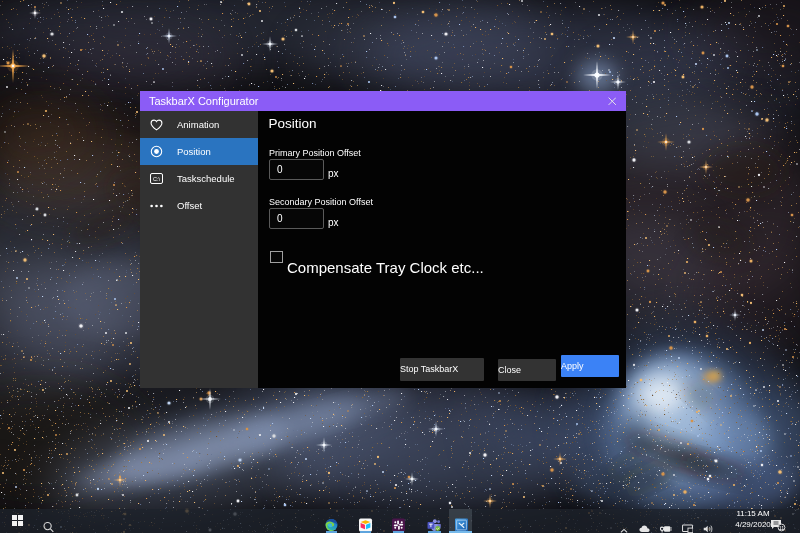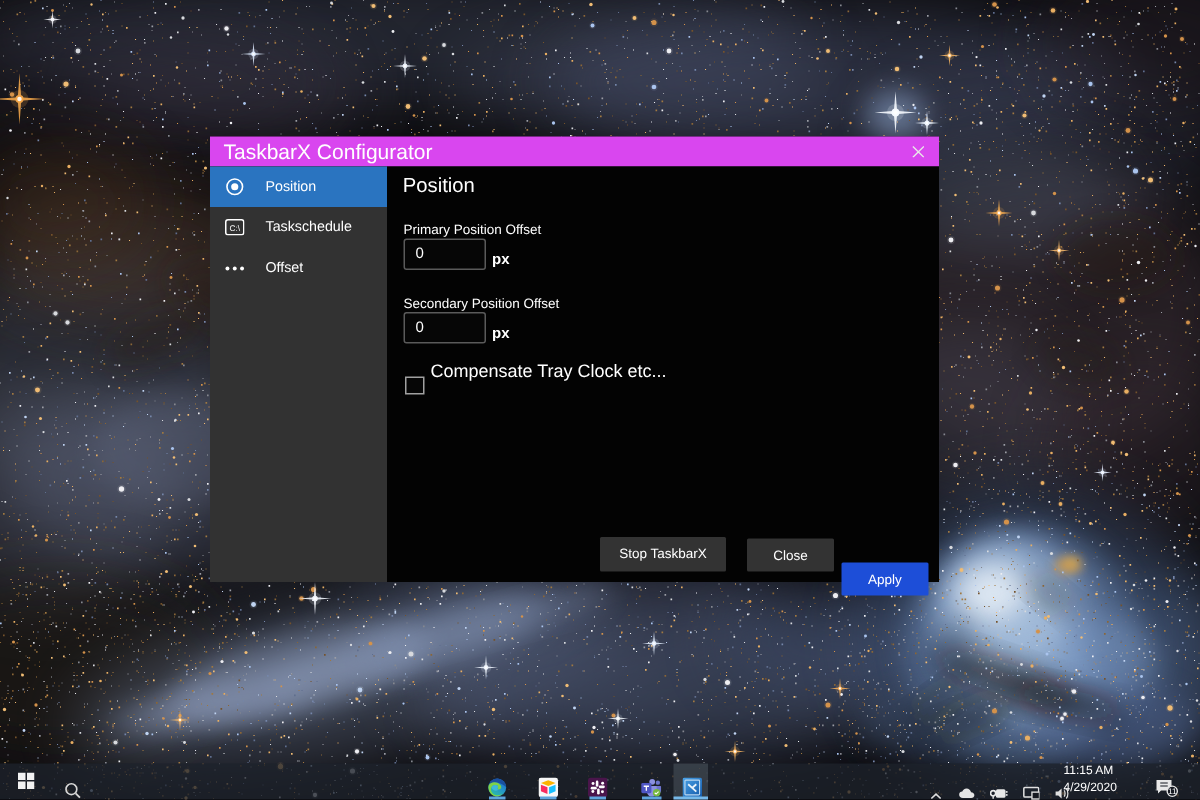--- a/index.html
+++ b/index.html
@@ -1,39 +1,39 @@
 <!DOCTYPE html>
 <html><head><meta charset="utf-8"><style>
 *{margin:0;padding:0;box-sizing:border-box}
 html,body{width:800px;height:533px;overflow:hidden;background:#000;font-family:"Liberation Sans",sans-serif}
 #bg{position:absolute;left:0;top:0;width:800px;height:533px}
 
 #win{position:absolute;left:140px;top:91px;width:486px;height:297px;background:#030303}
-#titlebar{position:absolute;left:0;top:0;width:486px;height:20px;background:#d946ef;color:#fff;font-size:14px;line-height:20px;padding-left:9px}
+#titlebar{position:absolute;left:0;top:0;width:486px;height:20px;background:#8b5cf6;color:#fff;font-size:11px;line-height:20px;padding-left:9px}
 #closex{position:absolute;right:10px;top:5.5px;width:8.5px;height:8.5px}
 #sidebar{position:absolute;left:0;top:20px;width:118px;height:277px;background:#323232}
 .mi{position:relative;height:27px;display:flex;align-items:center;color:#fff;font-size:9.5px}
 .mi .ic{position:absolute;left:10px;width:13px;height:13px;display:flex;align-items:center;justify-content:center}
 .mi .tx{position:absolute;left:37px}
 .mi.sel{background:#2a74c0}
 #content{position:absolute;left:118px;top:20px;width:368px;height:277px;background:#030303;color:#fff}
 #h1{position:absolute;left:10.5px;top:5.5px;font-size:13.5px;line-height:1}
 .lbl{position:absolute;left:11px;font-size:9px;line-height:1}
 .inp{position:absolute;left:11px;width:55px;height:21px;background:#060606;border:1px solid #5a5a5a;border-radius:2px;color:#fff;font-size:10px;line-height:19px;padding-left:7px}
-.px{position:absolute;left:70px;font-size:10px;font-weight:bold;line-height:1}
+.px{position:absolute;left:70px;font-size:10px;font-weight:normal;line-height:1}
 #chk{position:absolute;left:11.5px;top:140px;width:13px;height:12px;border:1px solid #a0a0a0;background:#060606}
-#chklbl{position:absolute;left:29px;top:130px;font-size:12px;line-height:1}
-.btn{position:absolute;font-size:9px;color:#fff;text-align:center;border-radius:1px}
+#chklbl{position:absolute;left:29px;top:149px;font-size:15px;line-height:1}
+.btn{position:absolute;font-size:9px;color:#fff;border-radius:1px}
 #bstop{left:142px;top:247px;width:84px;height:23px;background:#333;line-height:23px}
 #bclose{left:240px;top:248px;width:58px;height:22px;background:#333;line-height:22px}
-#bapply{left:303px;top:264px;width:58px;height:22px;background:#1d4ed8;line-height:22px}
+#bapply{left:303px;top:244px;width:58px;height:22px;background:#3b82f6;line-height:22px}
 
 #taskbar{position:absolute;left:0;top:509px;width:800px;height:24px;background:rgba(30,34,44,0.78)}
 .tbi{position:absolute;top:0;height:24px}
-#clock{position:absolute;left:709px;top:0px;width:50px;text-align:left;color:#fff;font-size:8px;line-height:10.5px}
+#clock{position:absolute;left:728px;top:0px;width:50px;text-align:center;color:#fff;font-size:8px;line-height:10.5px}
 </style></head>
 <body>
 <div id="bg"><svg width="800" height="533" viewBox="0 0 800 533">
       <defs>
         <filter id="b1" x="-60%" y="-60%" width="220%" height="220%">
           <feGaussianBlur stdDeviation="20"></feGaussianBlur>
         </filter>
         <filter id="b2" x="-60%" y="-60%" width="220%" height="220%">
           <feGaussianBlur stdDeviation="9"></feGaussianBlur>
         </filter>
@@ -711,20 +711,28 @@
     </svg>
 </div>
 
 <div id="win">
   <div id="titlebar">TaskbarX Configurator
     <svg id="closex" viewBox="0 0 10 10">
         <path d="M0.7 0.7 L9.3 9.3 M9.3 0.7 L0.7 9.3" stroke="#e8e8e8" stroke-width="1.1"></path>
       </svg>
   </div>
   <div id="sidebar">
+    <div class="mi">
+        <span class="ic">
+      <svg width="13" height="12" viewBox="0 0 24 22">
+            <path d="M12 20 C5 15 2 11.5 2 7.6 C2 4.5 4.4 2 7.4 2 C9.3 2 11 3 12 4.7 C13 3 14.7 2 16.6 2 C19.6 2 22 4.5 22 7.6 C22 11.5 19 15 12 20 Z" fill="none" stroke="#fff" stroke-width="2"></path>
+          </svg>
+    </span>
+        <span class="tx">Animation</span>
+      </div>
     <div class="mi sel">
         <span class="ic">
       <svg width="13" height="13" viewBox="0 0 24 24">
             <circle cx="12" cy="12" r="9.6" fill="none" stroke="#fff" stroke-width="2"></circle>
             <circle cx="12" cy="12" r="4.4" fill="#fff"></circle>
           </svg>
     </span>
         <span class="tx">Position</span>
       </div>
     <div class="mi">

